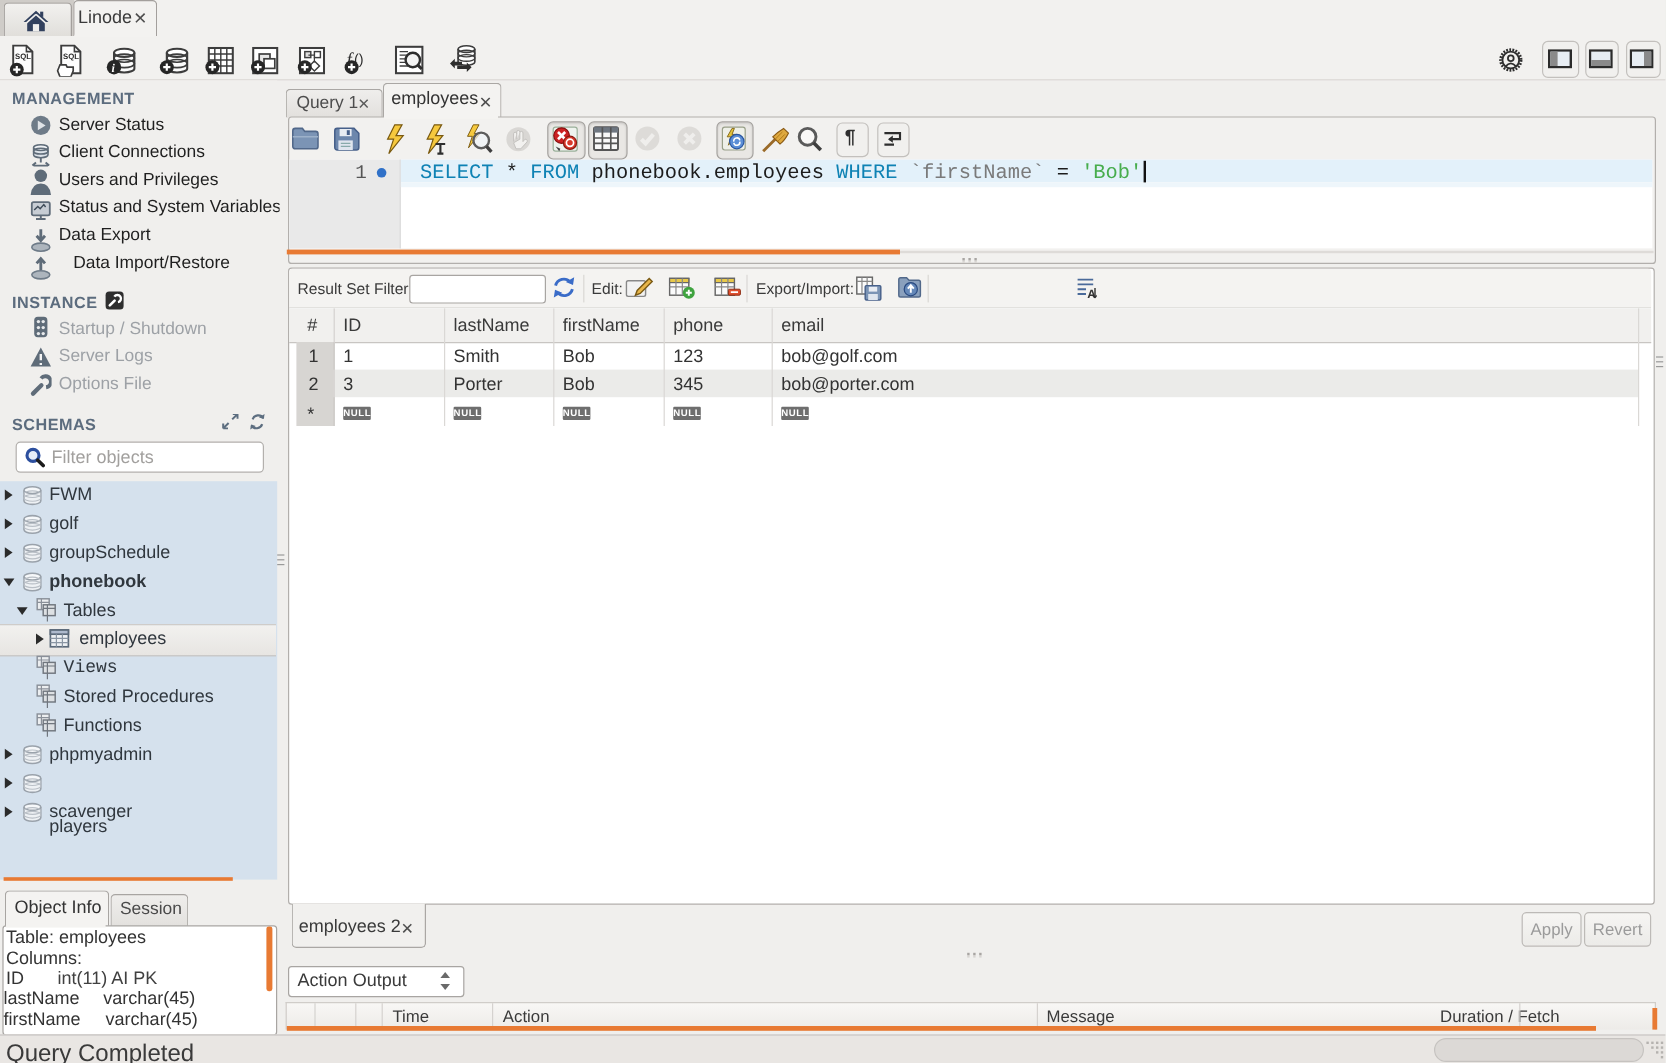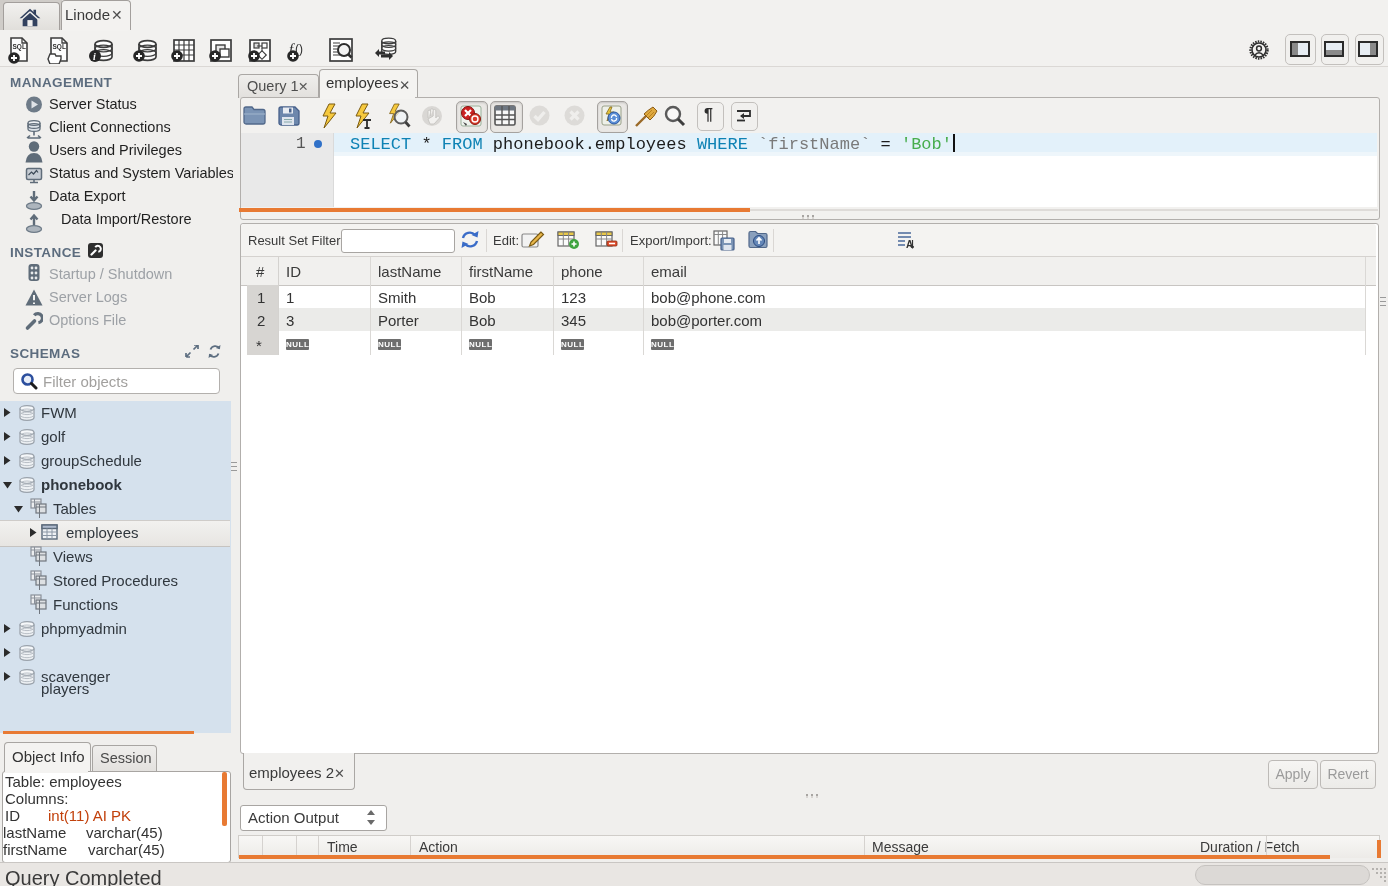--- a/index.html
+++ b/index.html
@@ -204,21 +204,21 @@
 <div class="trow" style="top:473px;">
     <span style="position:absolute;left:41px;font-weight:bold;">phonebook</span>
   </div>
 <div class="trow" style="top:497px;">
     <span style="position:absolute;left:53px;">Tables</span>
   </div>
 <div class="trow" style="top:521px;">
     <span style="position:absolute;left:66px;">employees</span>
   </div>
 <div class="trow" style="top:545px;">
-    <span style="position:absolute;left:53px;">Views</span>
+    <span style="position:absolute;left:53px;font-family:Liberation Mono, monospace;">Views</span>
   </div>
 <div class="trow" style="top:569px;">
     <span style="position:absolute;left:53px;">Stored Procedures</span>
   </div>
 <div class="trow" style="top:593px;">
     <span style="position:absolute;left:53px;">Functions</span>
   </div>
 <div class="trow" style="top:617px;">
     <span style="position:absolute;left:41px;">phpmyadmin</span>
   </div>
@@ -321,21 +321,21 @@
 <div class="abs" style="left:4px;top:742px;width:85px;height:29px;background:#f4f3f1;border:1px solid #a8a5a2;border-bottom:none;border-radius:4px 4px 0 0;"></div>
 <div class="abs" style="left:92px;top:745px;width:63px;height:26px;background:linear-gradient(#efeeec,#e3e1de);border:1px solid #a8a5a2;border-bottom:none;border-radius:4px 4px 0 0;"></div>
 <div class="abs" style="left:5px;top:770px;width:83px;height:3px;background:#f4f3f1;z-index:5;"></div>
 <div class="abs" style="left:12px;top:748px;font-size:15px;color:#333;">Object Info</div>
 <div class="abs" style="left:100px;top:750px;font-size:14.5px;color:#4a4a4a;">Session</div>
 <div class="abs" style="left:2px;top:771px;width:227px;height:90px;background:#fff;border:1px solid #a8a5a2;border-radius:3px;"></div>
 <div class="abs orange" style="left:222px;top:772px;width:5px;height:54px;border-radius:2px;"></div>
 <div class="abs" style="left:5px;top:773px;font-size:15px;color:#333;">Table: employees</div>
 <div class="abs" style="left:5px;top:790px;font-size:15px;color:#333;">Columns:</div>
 <div class="abs" style="left:5px;top:807px;font-size:15px;color:#333;">ID</div>
-<div class="abs" style="left:48px;top:807px;font-size:15px;color:#c2410c;">int(11) AI PK</div>
+<div class="abs" style="left:48px;top:807px;font-size:15px;color:#404040;">int(11) AI PK</div>
 <div class="abs" style="left:3px;top:824px;font-size:15px;color:#333;">lastName</div>
 <div class="abs" style="left:86px;top:824px;font-size:15px;color:#333;">varchar(45)</div>
 <div class="abs" style="left:3px;top:841px;font-size:15px;color:#333;">firstName</div>
 <div class="abs" style="left:88px;top:841px;font-size:15px;color:#333;">varchar(45)</div>
 
 <div class="abs" style="left:238px;top:74px;width:79px;height:23px;background:linear-gradient(#efeeec,#e2e0dd);border:1px solid #aaa7a4;border-bottom:none;border-radius:4px 4px 0 0;"></div>
 <div class="abs" style="left:319px;top:69px;width:97px;height:28px;background:#f4f3f1;border:1px solid #aaa7a4;border-bottom:none;border-radius:4px 4px 0 0;"></div>
 <div class="abs" style="left:247px;top:78px;font-size:14.5px;color:#4d4d4d;">Query 1</div>
 <div class="abs" style="left:298px;top:79px;font-size:12.5px;color:#5a5a5a;">✕</div>
 <div class="abs" style="left:326px;top:74px;font-size:15px;color:#333;">employees</div>
@@ -511,21 +511,21 @@
 <div class="abs gridhead" style="left:651px;top:263px;">email</div>
 
 <div class="abs" style="left:278px;top:308px;width:1087px;height:23px;background:#ebebe9;"></div>
 <div class="abs cell" style="left:257px;top:289px;">1</div>
 <div class="abs cell" style="left:257px;top:312px;">2</div>
 <div class="abs cell" style="left:256px;top:337px;">*</div>
 <div class="abs cell" style="left:286px;top:289px;">1</div>
 <div class="abs cell" style="left:378px;top:289px;">Smith</div>
 <div class="abs cell" style="left:469px;top:289px;">Bob</div>
 <div class="abs cell" style="left:561px;top:289px;">123</div>
-<div class="abs cell" style="left:651px;top:289px;">bob@phone.com</div>
+<div class="abs cell" style="left:651px;top:289px;">bob@golf.com</div>
 <div class="abs cell" style="left:286px;top:312px;">3</div>
 <div class="abs cell" style="left:378px;top:312px;">Porter</div>
 <div class="abs cell" style="left:469px;top:312px;">Bob</div>
 <div class="abs cell" style="left:561px;top:312px;">345</div>
 <div class="abs cell" style="left:651px;top:312px;">bob@porter.com</div>
 <div class="nullb" style="left:286px;top:339px;">NULL</div>
 <div class="nullb" style="left:378px;top:339px;">NULL</div>
 <div class="nullb" style="left:469px;top:339px;">NULL</div>
 <div class="nullb" style="left:561px;top:339px;">NULL</div>
 <div class="nullb" style="left:651px;top:339px;">NULL</div>

